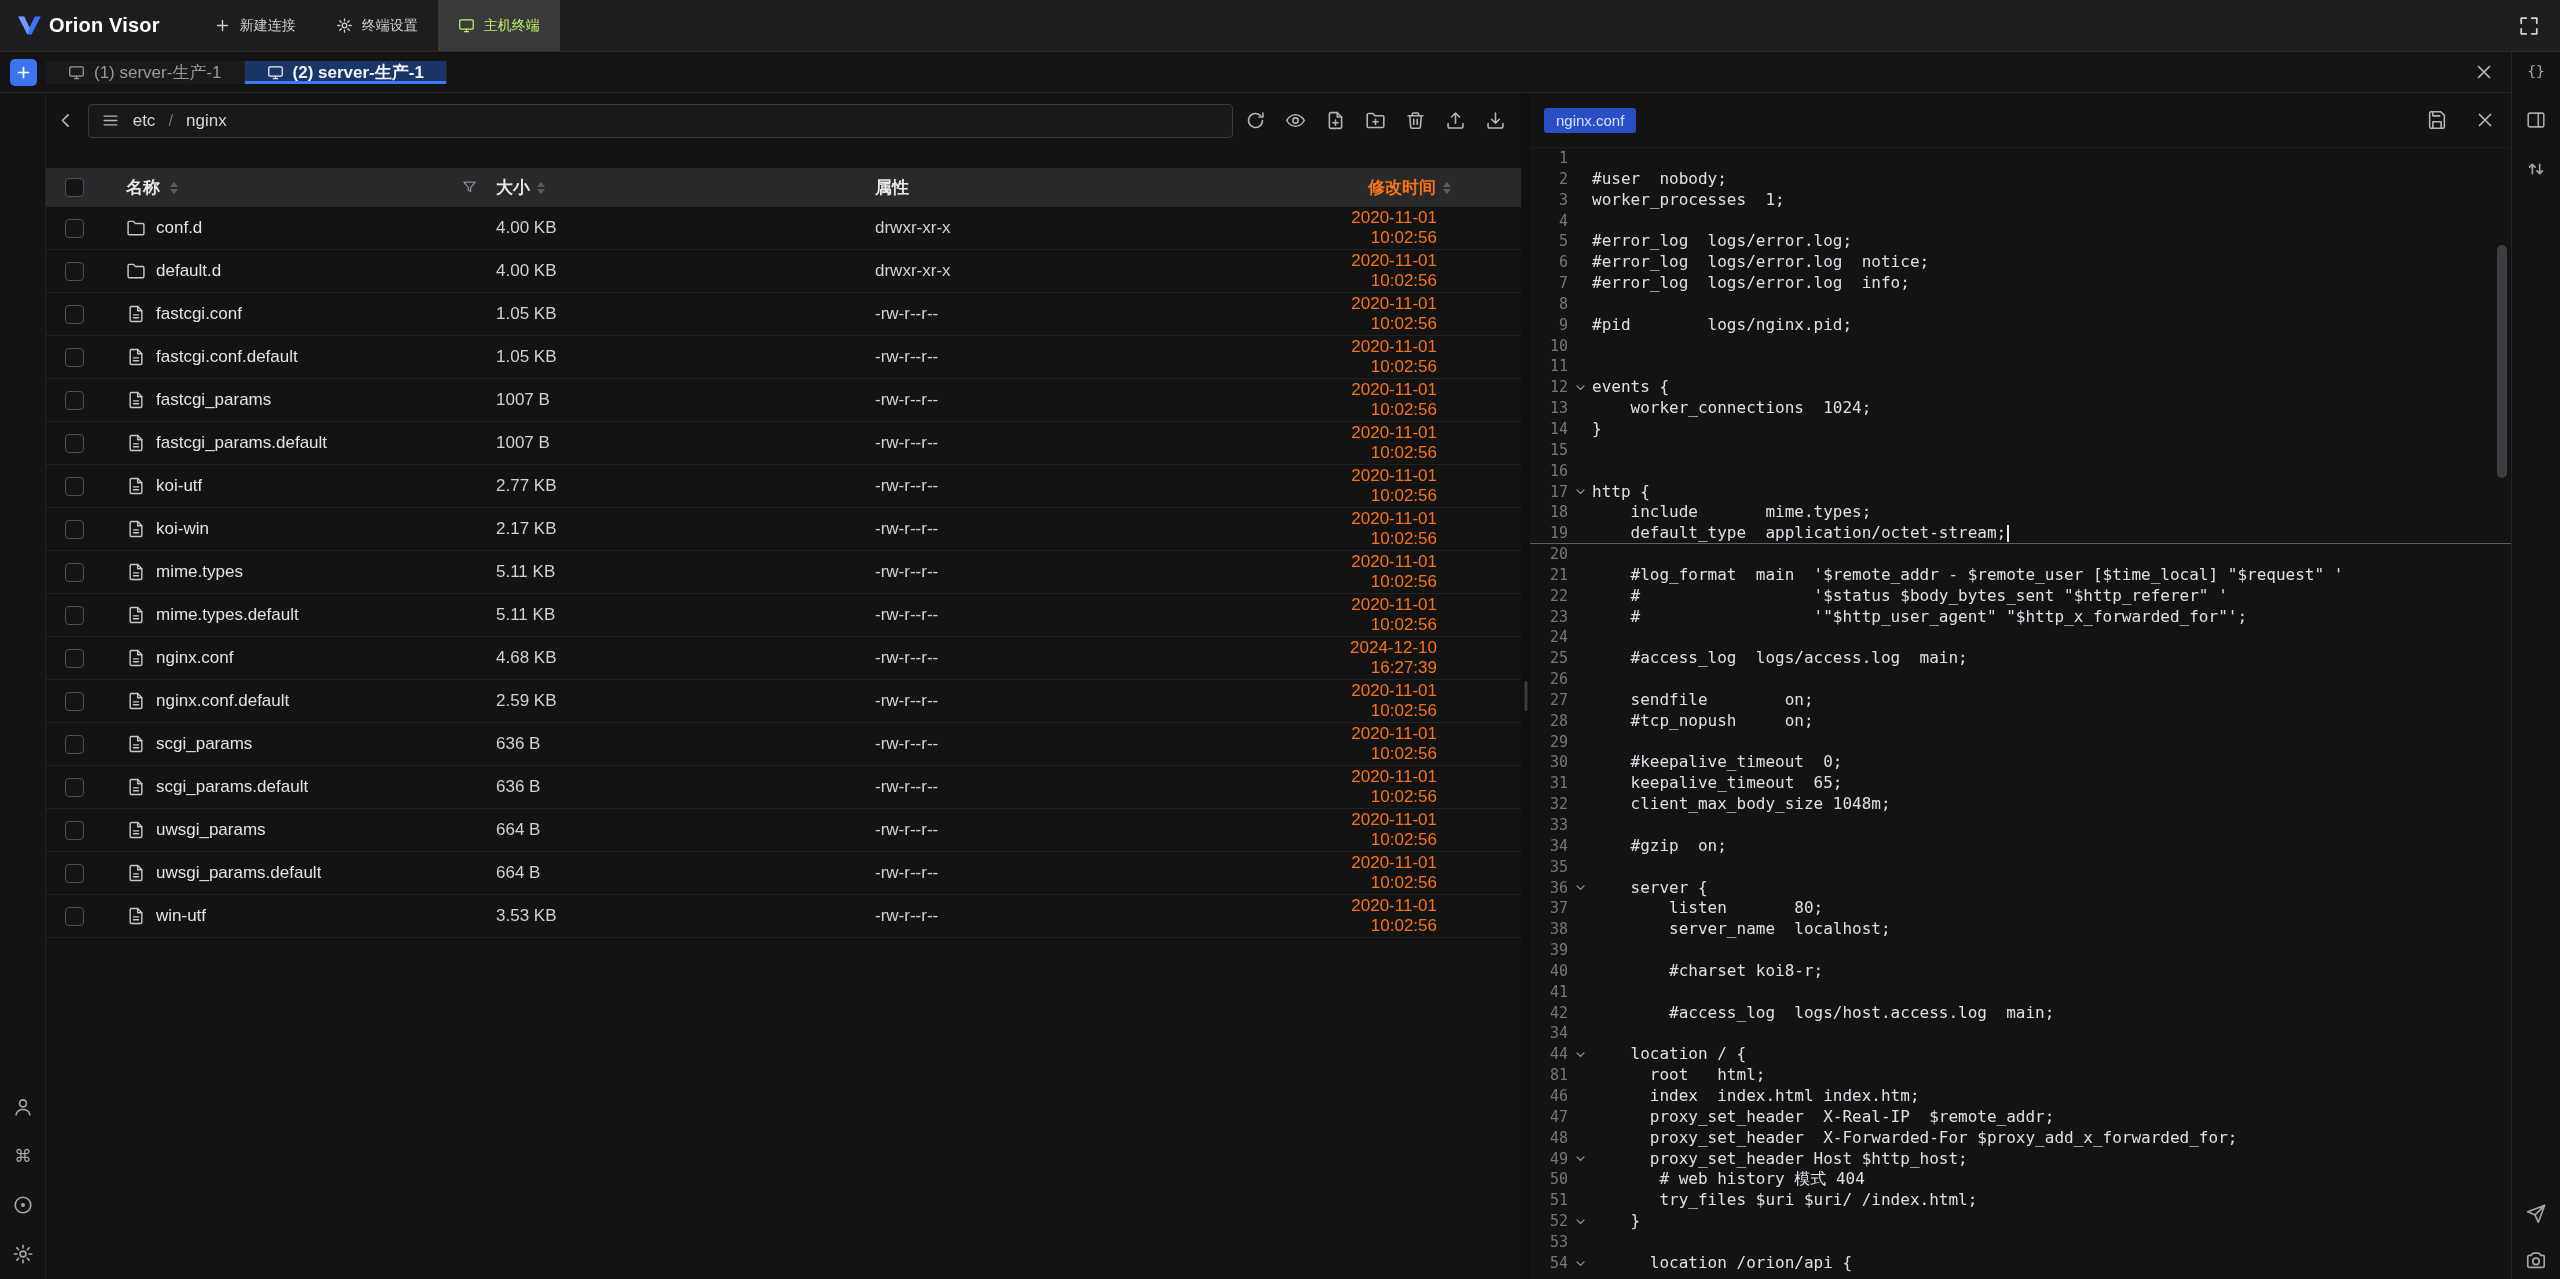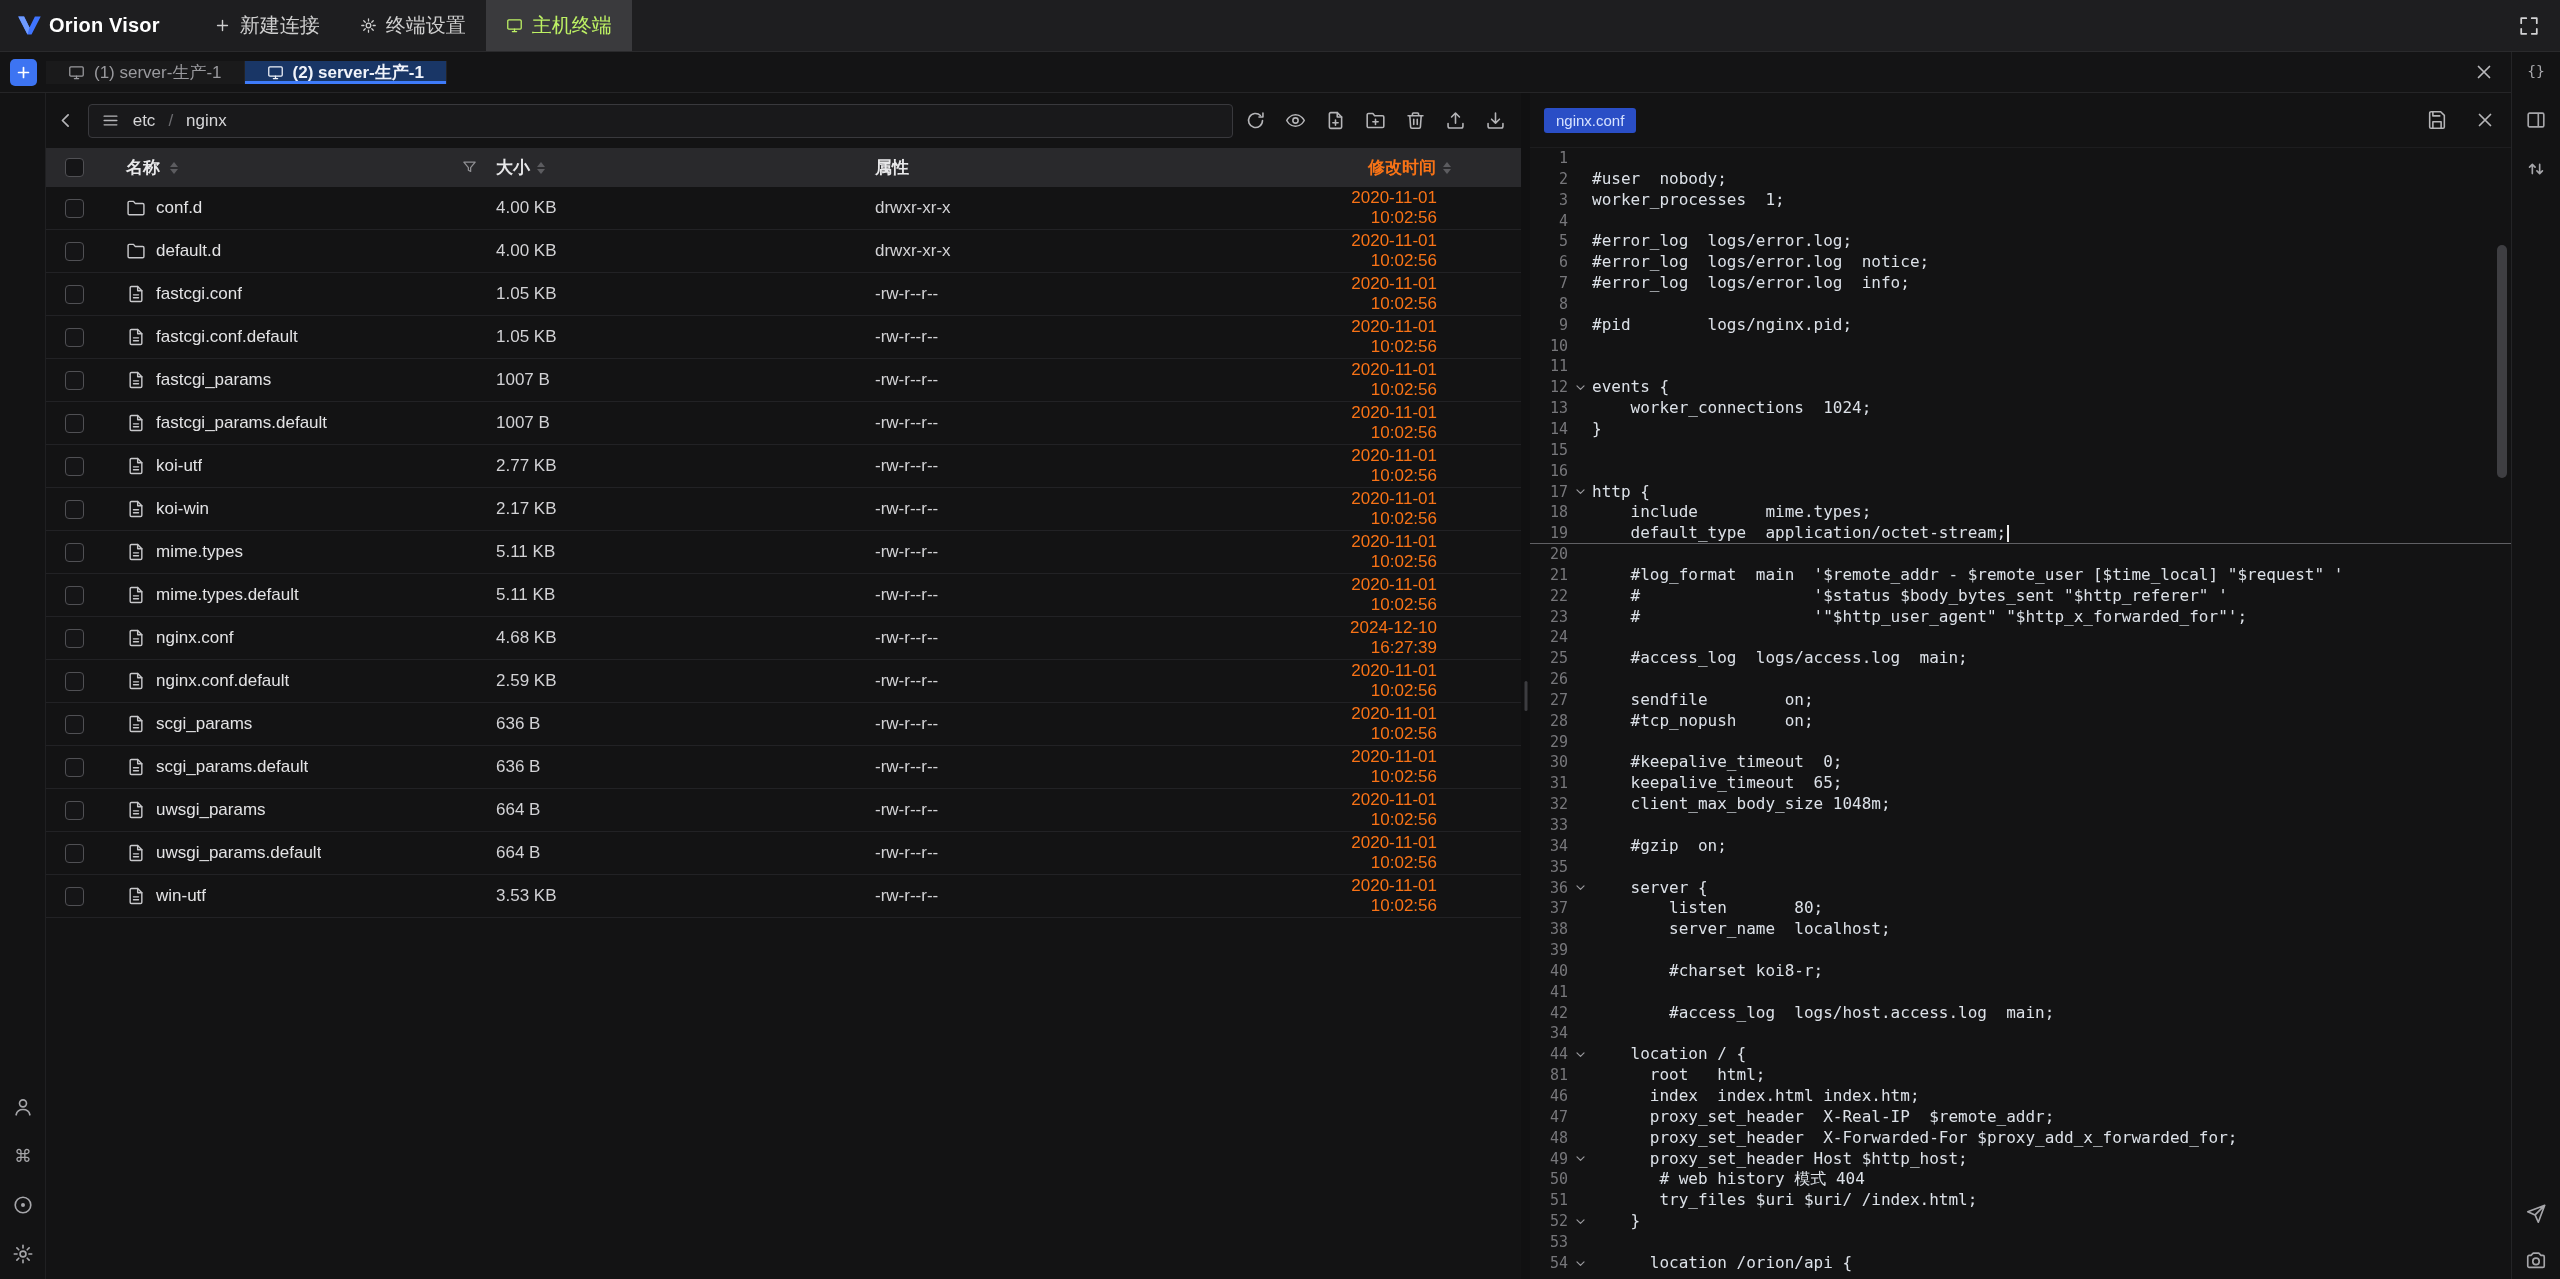--- a/index.html
+++ b/index.html
@@ -7,21 +7,21 @@
     font-family:"Liberation Sans","DejaVu Sans",sans-serif; color:#d8d8d8; }
   .app { width:100%; height:100%; display:flex; flex-direction:column; }
 
   
   .topbar { height:52px; flex:0 0 auto; background:#1e1e20; border-bottom:1px solid #2a2a2c;
     display:flex; align-items:center; padding:0 20px 0 16px; }
   .brand { display:flex; align-items:center; gap:6px; margin-right:34px; }
   .brand-logo { width:27px; height:27px; display:block; }
   .brand-title { font-size:20px; font-weight:bold; color:#ffffff; letter-spacing:.2px; white-space:nowrap; }
   .topmenu { display:flex; height:100%; }
-  .menu-item { display:flex; align-items:center; gap:9px; padding:0 20px; font-size:20px;
+  .menu-item { display:flex; align-items:center; gap:9px; padding:0 20px; font-size:14px;
     color:#cfcfcf; cursor:pointer; white-space:nowrap; }
   .menu-item.active { background:#3a3a3d; color:#bef264; }
   .i { display:block; }
   .i16 { width:17px; height:17px; }
   .topbar-spacer { flex:1; }
   .topbar .corner-icon { width:22px; height:22px; color:#d2d2d4; cursor:pointer; }
 
   
   .shell { flex:1; min-height:0; display:flex; }
   .content-col { flex:1; min-width:0; display:flex; flex-direction:column; }
@@ -38,21 +38,21 @@
   .tabbar-close { margin-left:auto; align-self:center; margin-right:16px; width:22px; height:22px;
     color:#b9b9bc; cursor:pointer; }
 
   
   .main { flex:1; min-height:0; display:flex; background:#131314; }
   .left-rail { width:46px; flex:0 0 auto; border-right:1px solid #202022; display:flex; flex-direction:column;
     align-items:center; justify-content:flex-end; gap:27px; padding-bottom:14px; }
   .rail-icon { width:22px; height:22px; color:#a6a6aa; cursor:pointer; }
 
   
-  .file-panel { width:1475px; flex:0 0 auto; display:flex; flex-direction:column; min-width:0; }
+  .file-panel { width:1475px; flex:0 0 auto; display:flex; flex-direction:column; min-width:0;gap:20px; }
   .fm-toolbar { height:55px; flex:0 0 auto; display:flex; align-items:center; padding:0 6px 0 8px; gap:10px; }
   .tool-btn { width:24px; height:24px; background:none; border:none; color:#b5b5b8; cursor:pointer;
     display:flex; align-items:center; justify-content:center; padding:0; }
   .tool-btn svg { width:21px; height:21px; }
   .breadcrumb { width:1160px; height:34px; background:#19191b; border:1px solid #39393d; border-radius:4px;
     display:flex; align-items:center; gap:13px; padding:0 12px; font-size:17px; cursor:text; }
   .bc-icon { width:19px; height:19px; color:#b7b7ba; cursor:pointer; flex:0 0 auto; }
   .crumb { color:#d6d6d8; cursor:pointer; }
   .crumb-sep { color:#6b6b6f; }
   .fm-actions { margin-left:auto; display:flex; gap:16px; padding-right:8px; }

